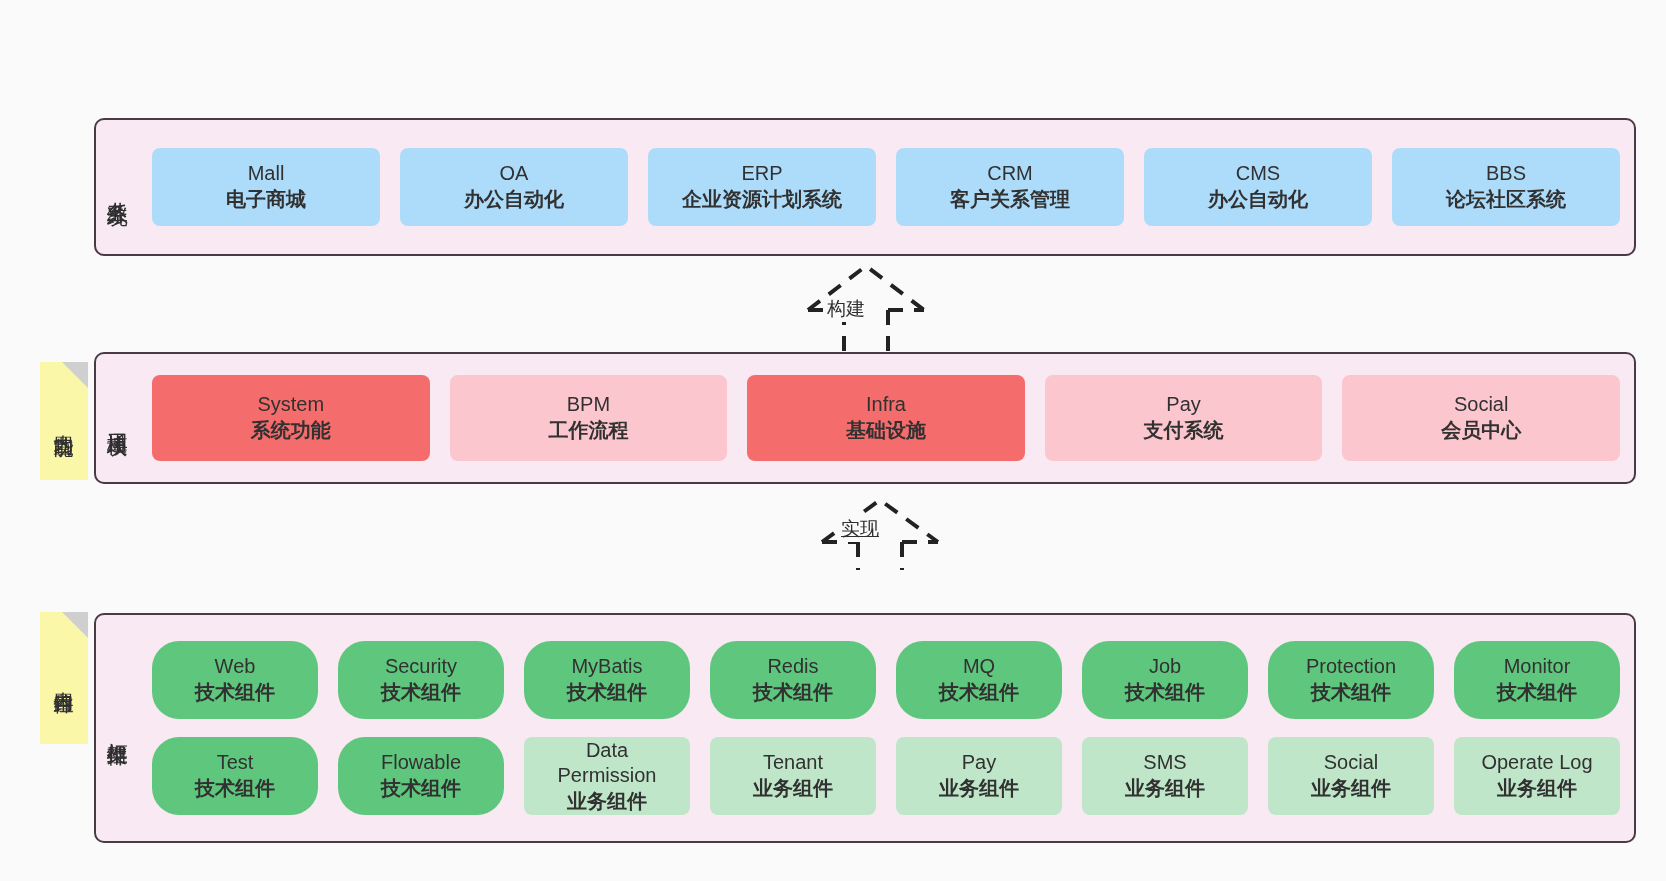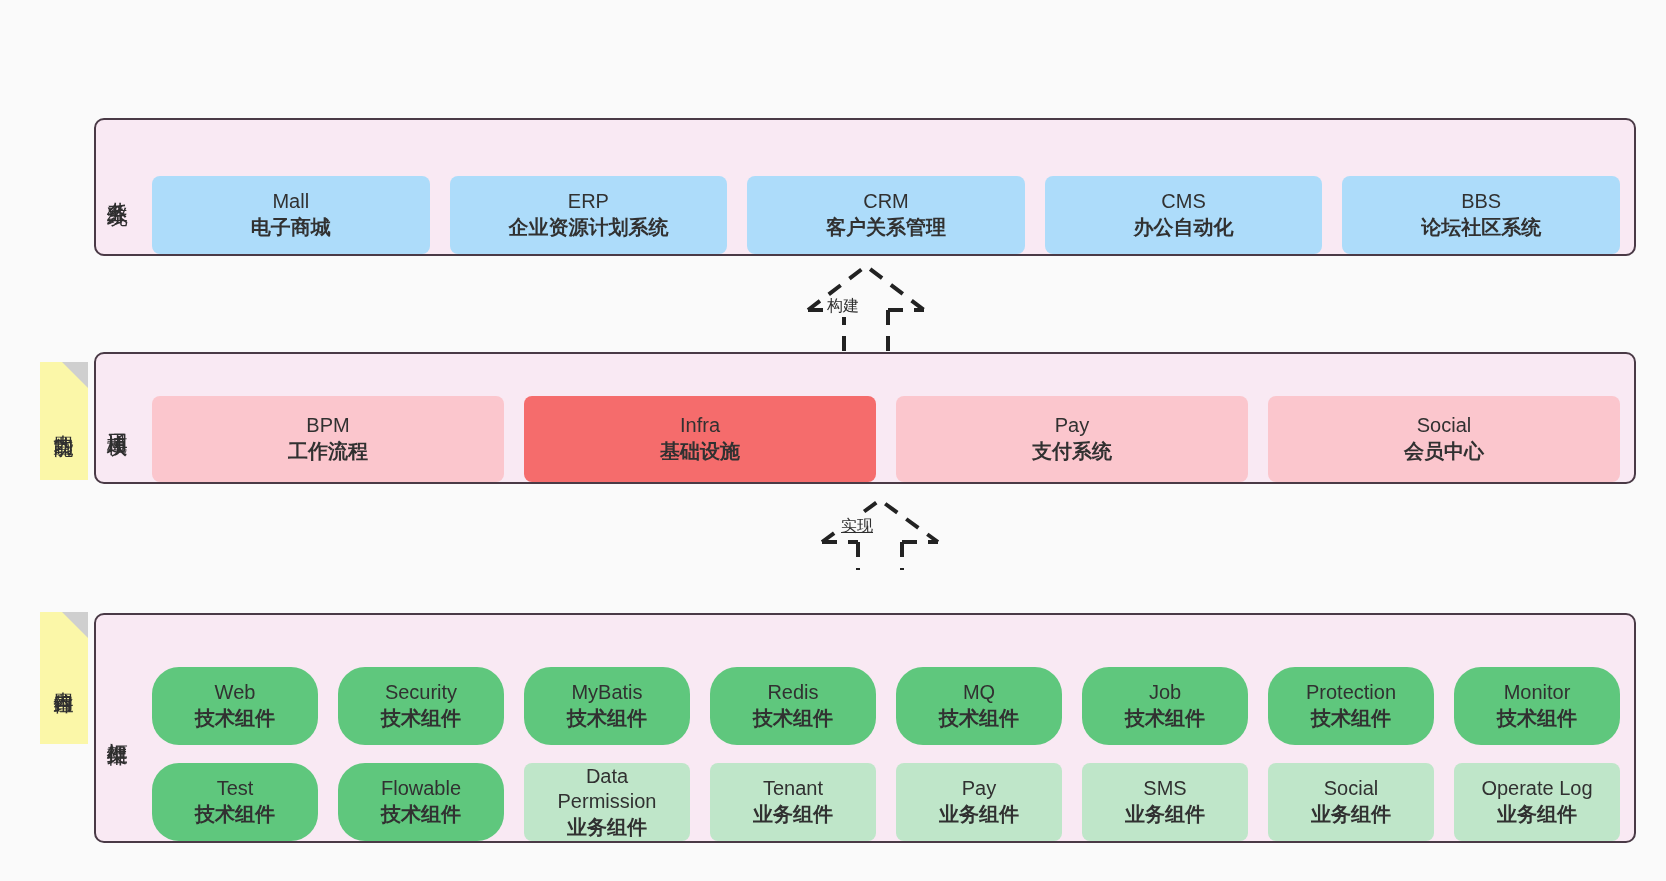--- a/index.html
+++ b/index.html
@@ -41,21 +41,21 @@
     text-orientation: upright;
     letter-spacing: 1px;
     white-space: nowrap;
     user-select: none;
   }
 
   .layer-body {
     flex: 1 1 auto;
     display: flex;
     flex-direction: column;
-    justify-content: flex-end;
+    justify-content: center;
     gap: 18px;
     padding: 0 14px;
   }
 
   .card-row {
     display: flex;
     flex-direction: row;
     gap: 20px;
     align-items: stretch;
   }
@@ -113,41 +113,45 @@
     border-left: 26px solid transparent;
   }
 
   
   .connector {
     position: absolute;
     z-index: 3;
   }
   .connector .conn-label {
     position: absolute;
-    font-size: 16px;
+    font-size: 19px;
     color: #2F2F2F;
     background: #FAFAFA;
     padding: 0 3px;
     white-space: nowrap;
     user-select: none;
   }
 </style>
 </head>
 <body>
 
 <div class="layer" id="layer-business-system" style="left:94px; top:118px; width:1542px; height:138px;">
   <div class="layer-caption">业务系统</div>
   <div class="layer-body">
     <div class="card-row">
 
       <div class="card blue">
         <span class="card-title">Mall</span>
         <span class="card-sub">电子商城</span>
       </div>
 
+      <div class="card blue">
+        <span class="card-title">OA</span>
+        <span class="card-sub">办公自动化</span>
+      </div>
 
       <div class="card blue">
         <span class="card-title">ERP</span>
         <span class="card-sub">企业资源计划系统</span>
       </div>
 
       <div class="card blue">
         <span class="card-title">CRM</span>
         <span class="card-sub">客户关系管理</span>
       </div>
@@ -180,20 +184,24 @@
 <div class="sticky" id="sticky-builtin-features" style="left:40px; top:362px; height:118px;">
   <span class="fold"></span>
   <span>内置功能</span>
 </div>
 
 <div class="layer" id="layer-common-module" style="left:94px; top:352px; width:1542px; height:132px;">
   <div class="layer-caption">通用模块</div>
   <div class="layer-body">
     <div class="card-row">
 
+      <div class="card red">
+        <span class="card-title">System</span>
+        <span class="card-sub">系统功能</span>
+      </div>
 
       <div class="card pink">
         <span class="card-title">BPM</span>
         <span class="card-sub">工作流程</span>
       </div>
 
       <div class="card red">
         <span class="card-title">Infra</span>
         <span class="card-sub">基础设施</span>
       </div>

